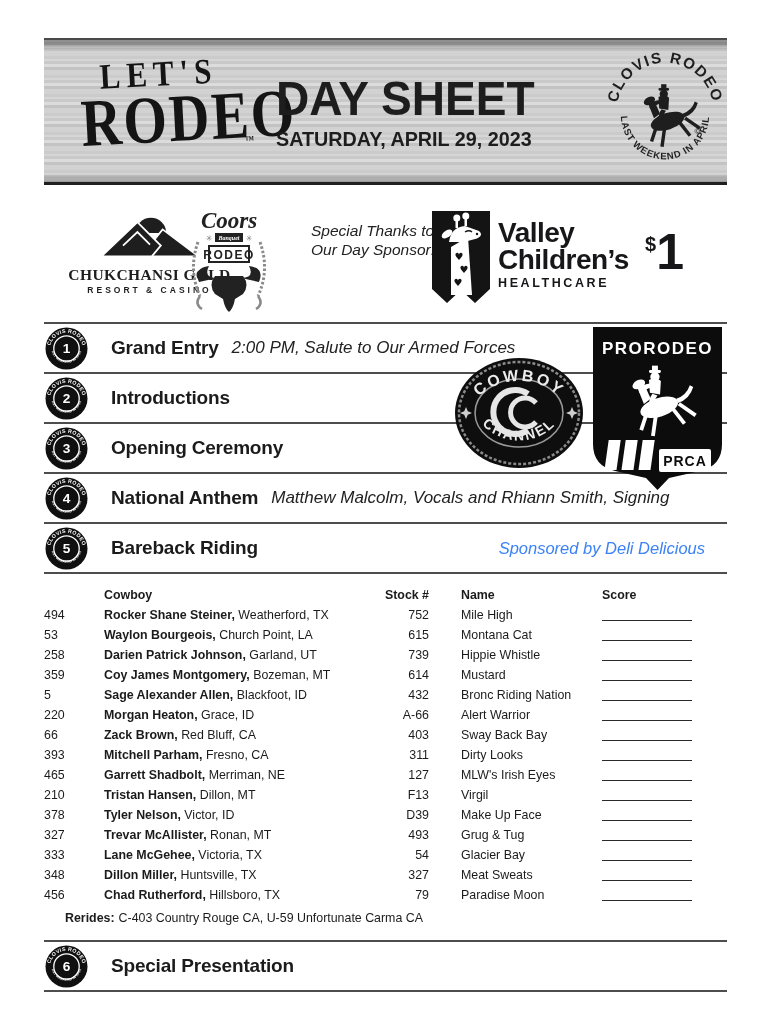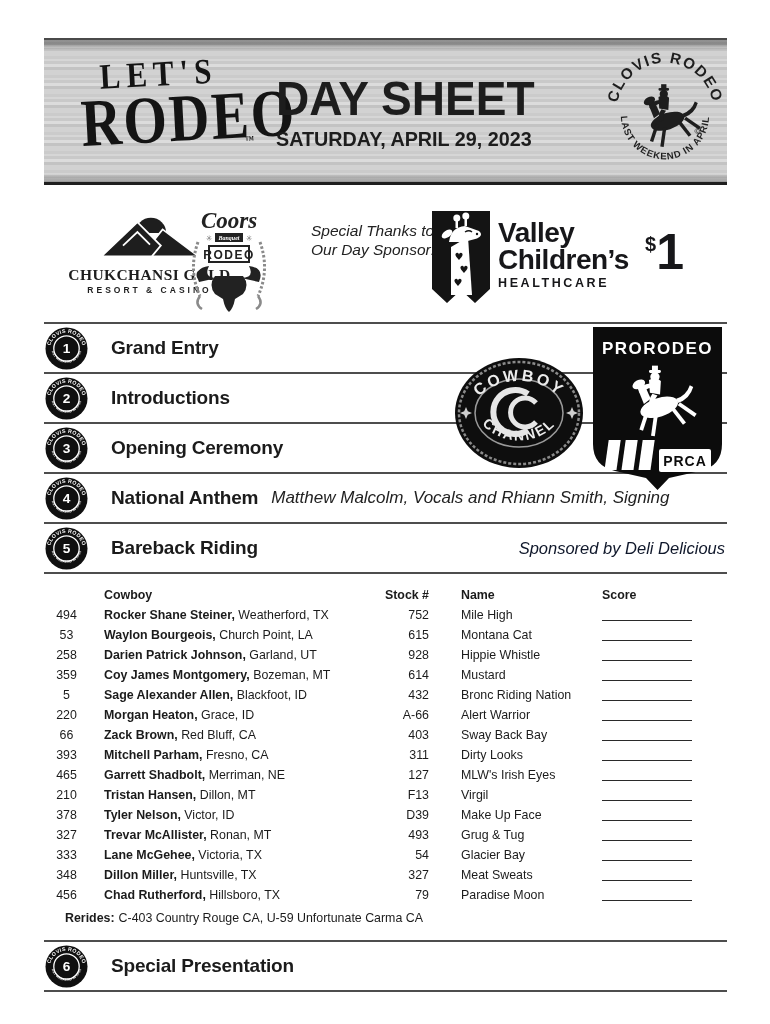--- a/index.html
+++ b/index.html
@@ -42,30 +42,30 @@
   .events{position:absolute;left:44px;top:322px;width:683px;}
   .special{position:absolute;left:44px;top:940px;width:683px;}
   .event-row{position:relative;height:50px;border-top:2px solid #4d4d4d;display:flex;align-items:center;box-sizing:border-box;}
   .endline{border-top:2px solid #4d4d4d;height:0;}
   .badge{width:43px;height:43px;flex:0 0 43px;margin-left:1px;}
   .badge-num{font:700 14px "Liberation Sans",sans-serif;fill:#fff;text-anchor:middle;}
   .arc-t{font:700 5.4px "Liberation Sans",sans-serif;fill:#fff;letter-spacing:.35px;}
   .arc-b{font:700 3.2px "Liberation Sans",sans-serif;fill:#fff;letter-spacing:.25px;}
   .ev-title{font-size:19px;font-weight:700;letter-spacing:-.2px;margin-left:23px;white-space:nowrap;}
   .ev-sub{font-size:17px;font-style:italic;margin-left:13px;white-space:nowrap;color:#222;}
-  .ev-sponsor{position:absolute;right:2px;font-size:16.5px;font-style:italic;color:#0f172a;}
+  .ev-sponsor{position:absolute;right:22px;font-size:16.5px;font-style:italic;color:#3b82f6;}
   .cc-logo{position:absolute;left:408px;top:32px;z-index:3;}
   .pr-logo{position:absolute;left:545px;top:2px;z-index:3;}
 
   
   .btable{position:absolute;left:44px;top:585px;width:683px;display:grid;
           grid-template-columns:45px 295px 45px 170px 1fr;font-size:12.4px;}
   .c{height:20px;line-height:20px;white-space:nowrap;}
   .hd{font-weight:700;}
-  .numc{text-align:center;}
+  .numc{text-align:left;}
   .cowc{padding-left:15px;}
   .stkc{text-align:right;}
   .hnc{padding-left:32px;}
   .scc{padding-left:3px;}
   .score-line{width:90px;height:15px;border-bottom:1.5px solid #2a2a2a;}
   .rerides{grid-column:1 / -1;height:22px;line-height:22px;padding-left:13px;font-size:12.4px;margin-top:2px;white-space:nowrap;}
   .rerides b{margin-right:4px;padding-left:8px;}
 </style>
 </head>
 <body>
@@ -180,20 +180,21 @@
   <div class="price"><span class="sym">$</span><span class="val">1</span></div>
 
   <div class="events">
 
     <div class="event-row">
       <svg class="badge" viewBox="0 0 44 44">
           <use href="#badge-core"></use>
           <text class="badge-num" x="22" y="27">1</text>
         </svg>
       <span class="ev-title">Grand Entry</span>
+      <span class="ev-sub">2:00 PM, Salute to Our Armed Forces</span>
     </div>
 
     <div class="event-row">
       <svg class="badge" viewBox="0 0 44 44">
           <use href="#badge-core"></use>
           <text class="badge-num" x="22" y="27">2</text>
         </svg>
       <span class="ev-title">Introductions</span>
     </div>
 
@@ -269,21 +270,21 @@
       </div>
       <div class="c numc">53</div>
       <div class="c cowc"><b>Waylon Bourgeois,</b> Church Point, LA</div>
       <div class="c stkc">615</div>
       <div class="c hnc">Montana Cat</div>
       <div class="c scc">
         <div class="score-line"></div>
       </div>
       <div class="c numc">258</div>
       <div class="c cowc"><b>Darien Patrick Johnson,</b> Garland, UT</div>
-      <div class="c stkc">928</div>
+      <div class="c stkc">739</div>
       <div class="c hnc">Hippie Whistle</div>
       <div class="c scc">
         <div class="score-line"></div>
       </div>
       <div class="c numc">359</div>
       <div class="c cowc"><b>Coy James Montgomery,</b> Bozeman, MT</div>
       <div class="c stkc">614</div>
       <div class="c hnc">Mustard</div>
       <div class="c scc">
         <div class="score-line"></div>

